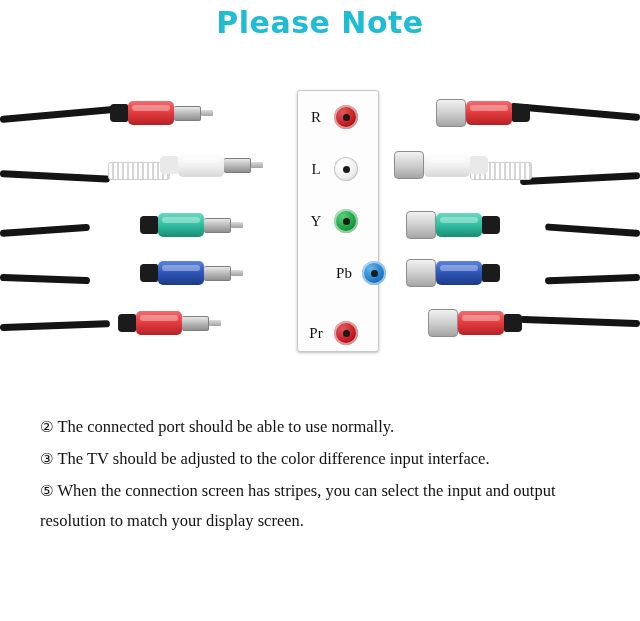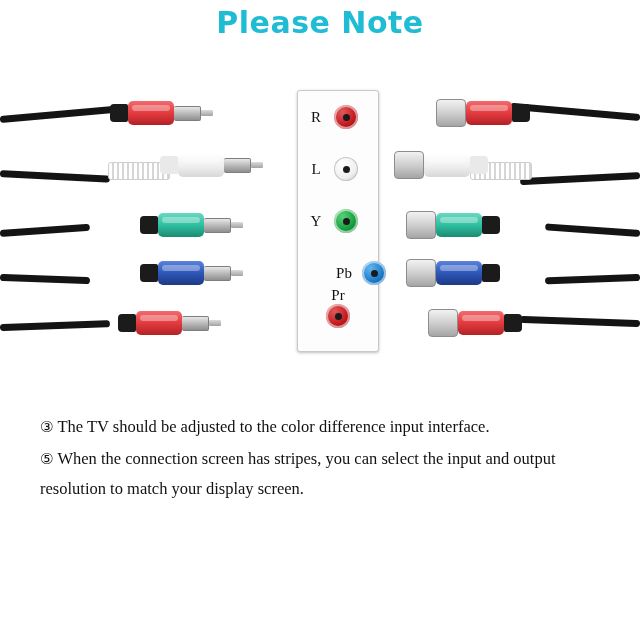--- a/index.html
+++ b/index.html
@@ -309,29 +309,32 @@
       <div class="jack-hole" style="background:radial-gradient(circle at 35% 30%, #57d07a, #159b3a 60%, #0a5c22);">
           <span class="pin"></span>
         </div>
     </div>
     <div class="jack-row" style="top:156px;margin-left:28px;">
       <div class="jack-label">Pb</div>
       <div class="jack-hole" style="background:radial-gradient(circle at 35% 30%, #63b4ec, #1878c8 60%, #0d4880);">
           <span class="pin"></span>
         </div>
     </div>
-    <div class="jack-row" style="top:196px;flex-direction:column;">
+    <div class="jack-row" style="top:216px;">
       <div class="jack-label">Pr</div>
       <div class="jack-hole" style="background:radial-gradient(circle at 35% 30%, #e0585c, #c0171b 60%, #7c0d10);">
           <span class="pin"></span>
         </div>
     </div>
   </div>
 </div>
 
 <div id="notes">
   <div class="note">
+    <span class="num">②</span><span>The connected port should be able to use normally.</span>
+  </div>
+  <div class="note">
     <span class="num">③</span><span>The TV should be adjusted to the color difference input interface.</span>
   </div>
   <div class="note">
     <span class="num">⑤</span><span>When the connection screen has stripes, you can select the input and output resolution to match your display screen.</span>
   </div>
 </div>
 
 </body></html>

